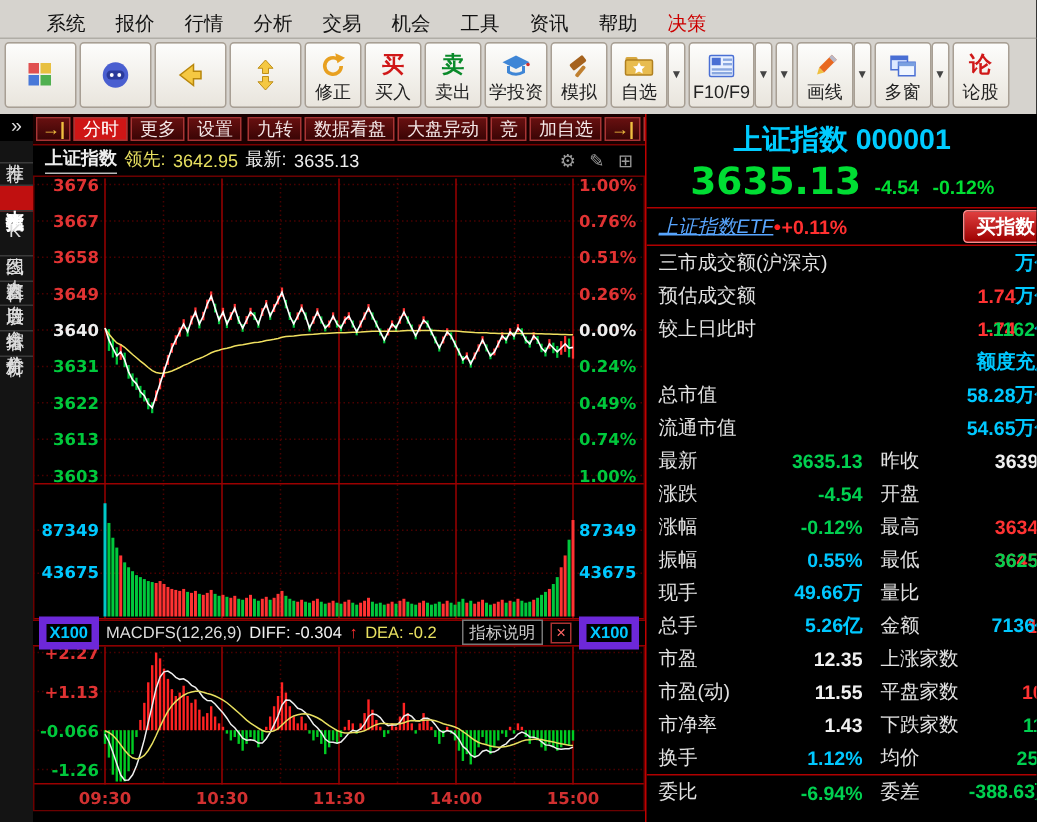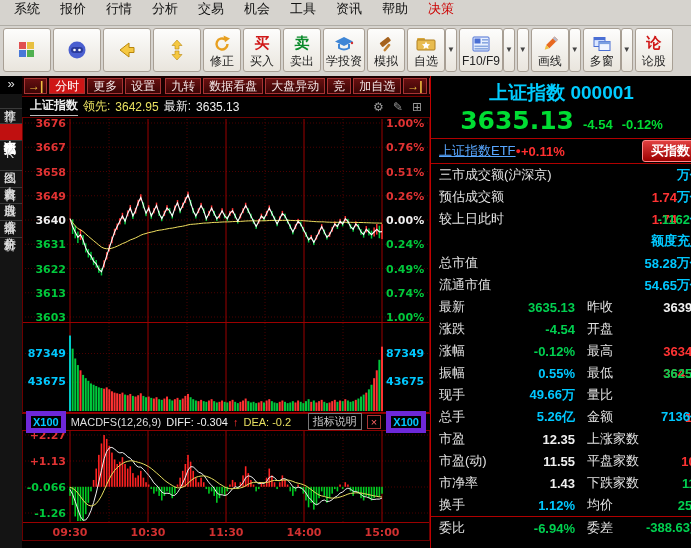--- a/index.html
+++ b/index.html
@@ -1,19 +1,19 @@
 <!DOCTYPE html>
 <html><head>
 <meta charset="utf-8">
 <style>
   html,body{margin:0;padding:0;width:691px;height:548px;overflow:hidden;background:#000;
     font-family:"Liberation Sans","DejaVu Sans",sans-serif;-webkit-font-smoothing:none;}
   
-  .menubar{height:26px;background:#d6d3ce;border-bottom:1px solid #b0ada6;display:flex;align-items:flex-start;
-    padding:0 4px;box-sizing:border-box;font-size:13px;color:#111;}
+  .menubar{height:26px;background:#d6d3ce;border-bottom:1px solid #b0ada6;display:flex;align-items:flex-end;
+    padding:0 21px;box-sizing:border-box;font-size:13px;color:#111;}
   .menu-item{padding:0 10px;}
   .menu-item.hot{color:#cc0000;}
   .menu-right{margin-left:auto;display:flex;gap:12px;align-items:center;}
   .menu-link{color:#8a2fa8;}
   
   .toolbar{height:50px;background:#d6d3ce;display:flex;align-items:flex-start;gap:2px;
     padding:2px 3px 0;box-sizing:border-box;}
   .tbtn{display:flex;flex-direction:column;align-items:center;justify-content:center;
     border:1px solid #a89f94;border-radius:3px;background:linear-gradient(#fdfdfc,#e9e5dd);
     height:44px;min-width:38px;font-size:12px;color:#222;padding:1px 2px;box-sizing:border-box;}
@@ -58,21 +58,21 @@
   
   .rpanel{width:261px;flex:none;background:#000;border-left:1px solid #c00000;overflow:hidden;
     font-size:13px;color:#ddd;}
   .rp-inner{width:272px;}
   .rp-title{color:#00ccff;font-size:19px;font-weight:bold;text-align:center;padding:4px 0 0;width:261px;}
   .rp-price-row{display:flex;align-items:baseline;justify-content:center;gap:9px;height:32px;width:261px;}
   .rp-price{color:#00dd33;font-size:25px;font-weight:bold;font-family:"DejaVu Sans",sans-serif;}
   .rp-chg{color:#00dd33;font-weight:bold;font-size:13px;}
   .rp-div{border-top:1px solid #b00000;width:272px;}
   .etf-row{display:flex;align-items:center;height:24px;padding:0 4px 0 8px;width:272px;box-sizing:border-box;}
-  .etf-name{color:#58a6ff;text-decoration:underline;}
+  .etf-name{color:#58a6ff;text-decoration:underline;font-style:italic;}
   .etf-dot{color:#ff2020;font-size:9px;vertical-align:top;}
   .etf-pct{color:#ff3030;font-weight:bold;}
   .buy-btn{margin-left:auto;background:linear-gradient(#e04040,#9d0000);color:#fff;border:1px solid #ff8a8a;
     border-radius:3px;padding:1px 8px;font-weight:bold;font-size:13px;}
   .info-row{display:flex;height:22px;align-items:center;padding-left:8px;width:272px;box-sizing:border-box;}
   .info-label{color:#e2e2e2;}
   .info-val{margin-left:auto;font-weight:bold;}
   .grid-row{display:flex;height:22px;align-items:center;padding-left:8px;width:272px;box-sizing:border-box;}
   .g-l1{width:62px;color:#e2e2e2;flex:none;}
   .g-v1{width:74px;text-align:right;font-weight:bold;flex:none;}

